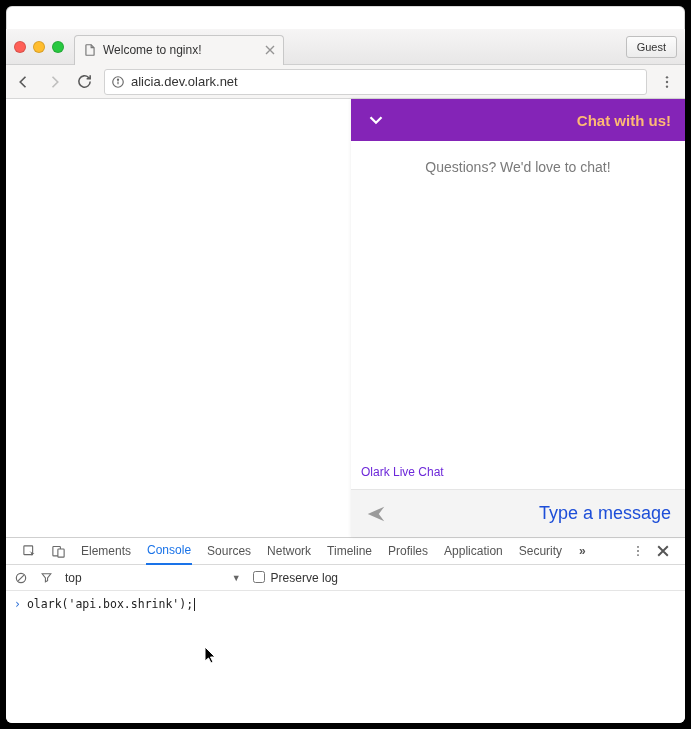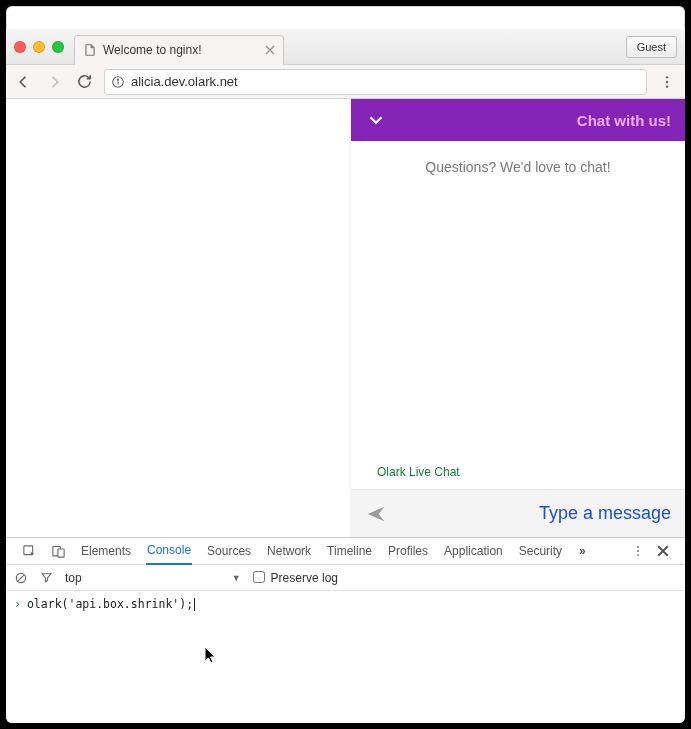--- a/index.html
+++ b/index.html
@@ -22,25 +22,25 @@
   
   .toolbar { height: 34px; background: #f6f5f4; border-bottom: 1px solid #d7d7d7; display: flex; align-items: center; padding: 0 8px; gap: 10px; }
   .nav-arrow, .reload, .kebab { color: #6a6a6a; display: flex; align-items: center; justify-content: center; width: 20px; height: 20px; }
   .nav-arrow.disabled { opacity: .35; }
   .omnibox { flex: 1; height: 26px; background: #fff; border: 1px solid #d2d2d2; border-radius: 3px; display: flex; align-items: center; padding: 0 6px; font-size: 13px; color: #333; gap: 6px; }
   .omnibox .info-icon { width: 14px; height: 14px; }
 
   
   .content { flex: 0 0 438px; position: relative; background: #fff; }
   .chat { position: absolute; right: 0; top: 0; width: 334px; height: 100%; display: flex; flex-direction: column; box-shadow: 0 0 4px rgba(0,0,0,.08); }
-  .chat-header { height: 42px; background: #8424b7; color: #f0abfc; display: flex; align-items: center; justify-content: space-between; padding: 0 14px; font-size: 15px; font-weight: 600; }
+  .chat-header { height: 42px; background: #8424b7; color: #fdba74; display: flex; align-items: center; justify-content: space-between; padding: 0 14px; font-size: 15px; font-weight: 600; }
   .chat-header .chev { display: flex; }
   .chat-prompt { padding: 18px 12px 0; text-align: center; color: #7a7a7a; font-size: 14px; }
   .chat-body { flex: 1; position: relative; background: #fff; }
-  .chat-branding { position: absolute; bottom: 10px; left: 26px; font-size: 12px; color: #15803d; }
+  .chat-branding { position: absolute; bottom: 10px; left: 10px; font-size: 12px; color: #6d28d9; }
   .chat-input { height: 48px; border-top: 1px solid #e5e5e5; background: #f4f4f4; display: flex; align-items: center; padding: 0 14px; gap: 12px; }
   .chat-input .send { color: #9b9b9b; }
   .chat-input .placeholder { margin-left: auto; color: #1d4ed8; font-size: 18px; }
 
   
   .devtools { flex: 1; border-top: 1px solid #cfcfcf; display: flex; flex-direction: column; background: #fff; font-size: 12px; color: #333; }
   .dt-tabs { height: 27px; border-bottom: 1px solid #d9d9d9; display: flex; align-items: center; padding: 0 16px; gap: 14px; }
   .dt-ic { color: #6a6a6a; display: flex; }
   .dt-tab { color: #555; padding: 0 1px; height: 27px; display: flex; align-items: center; }
   .dt-tab.active { color: #1a73e8; border-bottom: 2px solid #1a73e8; }

